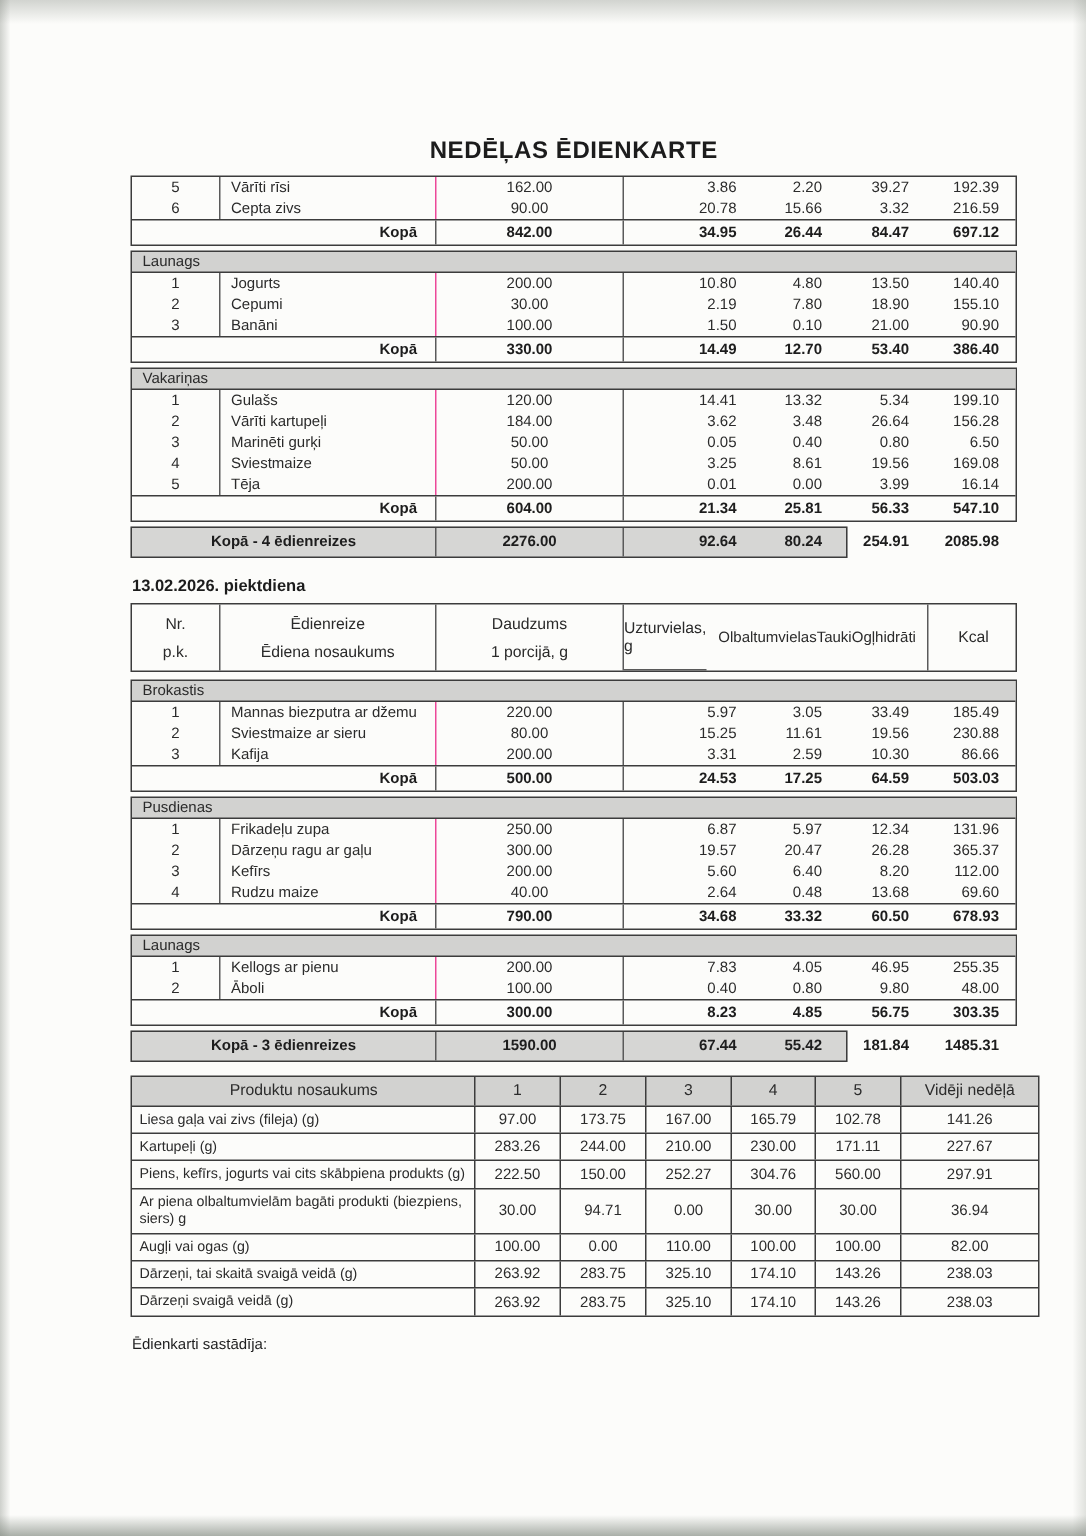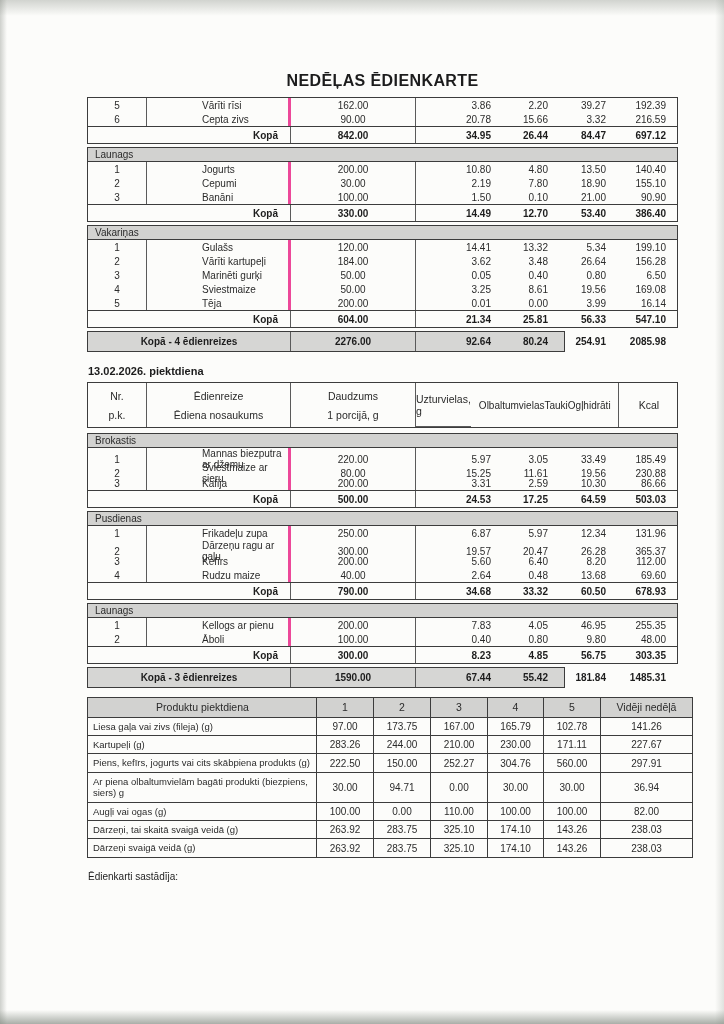--- a/index.html
+++ b/index.html
@@ -8,34 +8,34 @@
   
   .edge-top{position:absolute;top:0;left:0;right:0;height:16px;
     background:linear-gradient(180deg,rgba(140,146,138,.38),rgba(140,146,138,0));}
   .edge-bottom{position:absolute;bottom:0;left:0;right:0;height:14px;
     background:linear-gradient(0deg,rgba(125,133,124,.65),rgba(125,133,124,0));}
   .edge-left{position:absolute;top:0;bottom:0;left:0;width:7px;
     background:linear-gradient(90deg,rgba(120,126,118,.35),rgba(120,126,118,0));}
   .edge-right{position:absolute;top:0;bottom:0;right:0;width:9px;
     background:linear-gradient(270deg,rgba(150,156,148,.28),rgba(150,156,148,0));}
 
-  .content{position:absolute;left:87px;top:72px;width:607px;}
+  .content{position:absolute;left:87px;top:92px;width:607px;}
   .title{width:591px;text-align:center;font-size:16px;font-weight:bold;
          letter-spacing:.4px;color:#1c1c1c;margin-bottom:7px;}
 
   
   .sec{width:591px;border:1px solid #3c3c3c;margin-bottom:3px;background:transparent;box-sizing:border-box;}
   .row{display:grid;grid-template-columns:59px 144px 125px 82px 55px 66px 58px;
        height:14px;align-items:center;font-size:10px;color:#2b2b2b;}
   .row.kopa{height:16px;font-weight:bold;border-top:1px solid #3c3c3c;color:#1d1d1d;}
   .band{height:13px;background:#d2d2d0;border-bottom:1px solid #3c3c3c;
         font-size:10px;color:#2a2a2a;padding-left:7px;display:flex;align-items:center;}
   .c{height:100%;display:flex;align-items:center;box-sizing:border-box;}
   .nr{justify-content:center;border-right:1px solid #5a5a5a;}
-  .nm{padding-left:7px;border-right:3px solid #ec4899;margin-left:48px;}
+  .nm{padding-left:7px;border-right:1px solid #ec4899;}
   .qty{justify-content:center;border-right:1px solid #5a5a5a;}
   .p{justify-content:flex-end;padding-right:7px;}
   .f{justify-content:flex-end;padding-right:5px;}
   .cb{justify-content:flex-end;padding-right:13px;}
   .kc{justify-content:flex-end;padding-right:11px;}
   .klabel{grid-column:1/3;justify-content:flex-end;padding-right:12px;border-right:1px solid #5a5a5a;}
   .grand{width:478px;border:1px solid #3c3c3c;background:#d6d6d4;margin-bottom:3px;box-sizing:border-box;}
   .grand .row{height:19px;font-weight:bold;color:#1d1d1d;}
   .grand .glabel{grid-column:1/3;justify-content:center;border-right:1px solid #5a5a5a;}
 
@@ -368,21 +368,21 @@
         <div class="c qty">1590.00</div>
         <div class="c p">67.44</div>
         <div class="c f">55.42</div>
         <div class="c cb">181.84</div>
         <div class="c kc">1485.31</div>
       </div>
     </div>
 
     <div class="ptable">
       <div class="prow phead">
-        <div class="pc pname">Produktu piektdiena</div>
+        <div class="pc pname">Produktu nosaukums</div>
         <div class="pc">1</div>
         <div class="pc">2</div>
         <div class="pc">3</div>
         <div class="pc">4</div>
         <div class="pc">5</div>
         <div class="pc last">Vidēji nedēļā</div>
       </div>
       <div class="prow">
         <div class="pc pname">Liesa gaļa vai zivs (fileja) (g)</div>
         <div class="pc">97.00</div>

